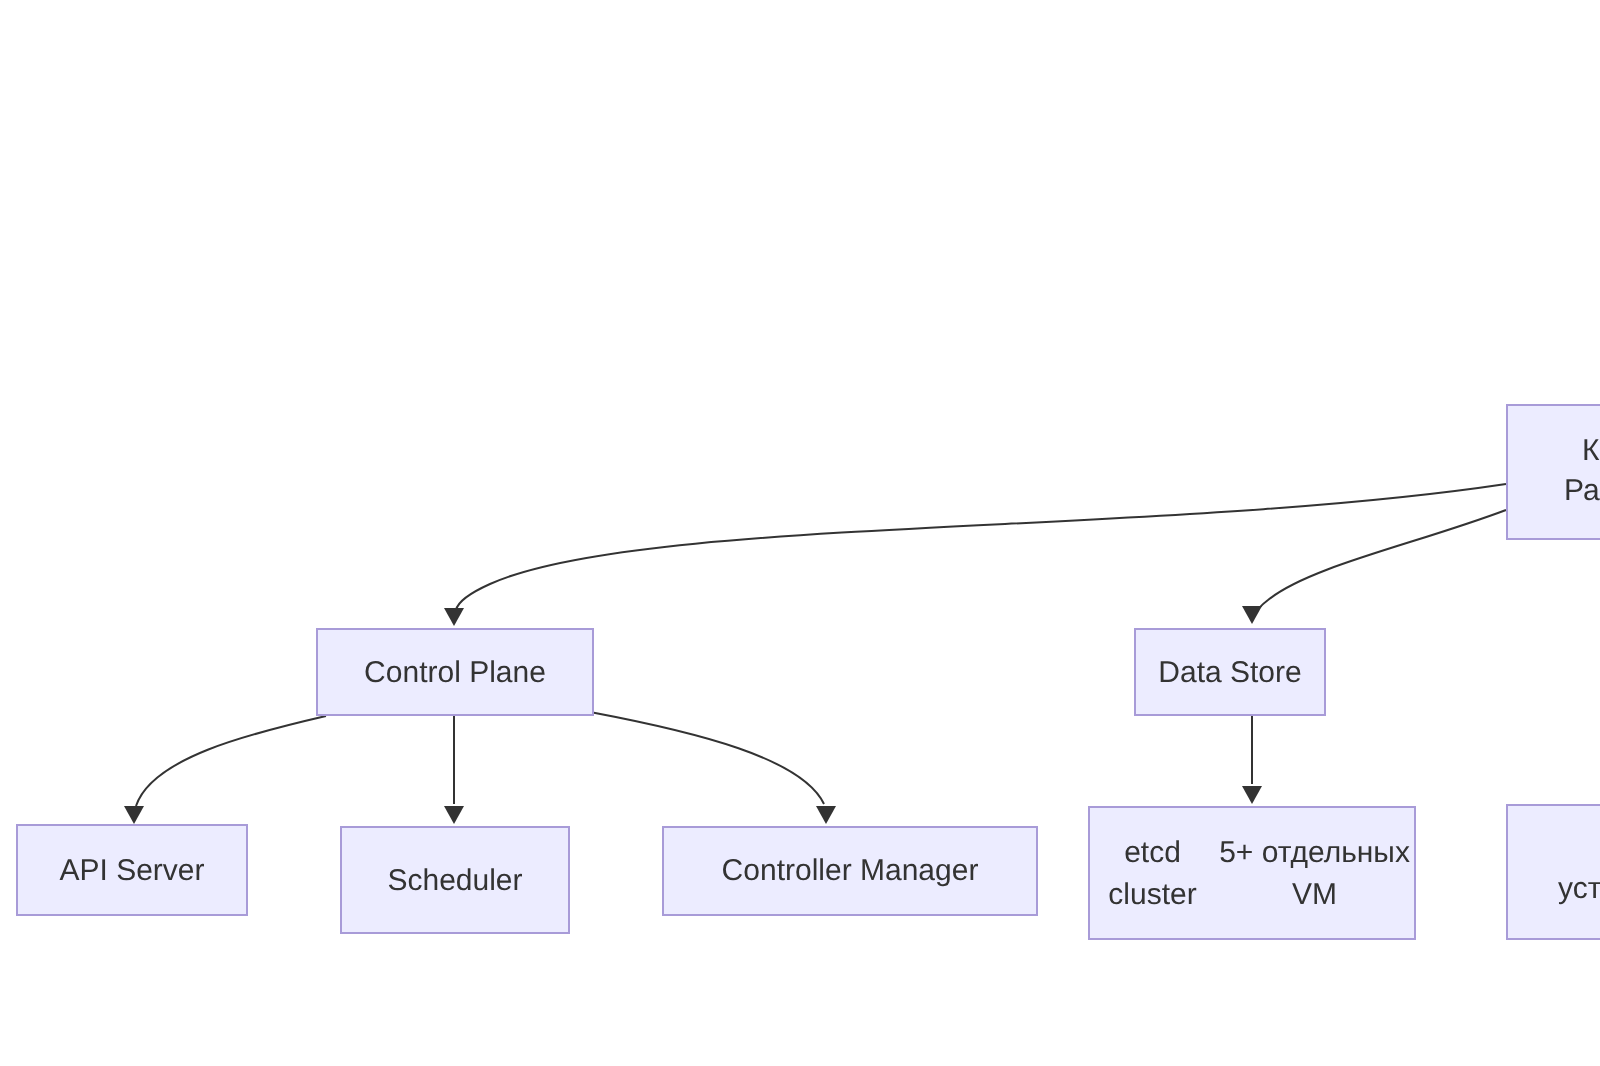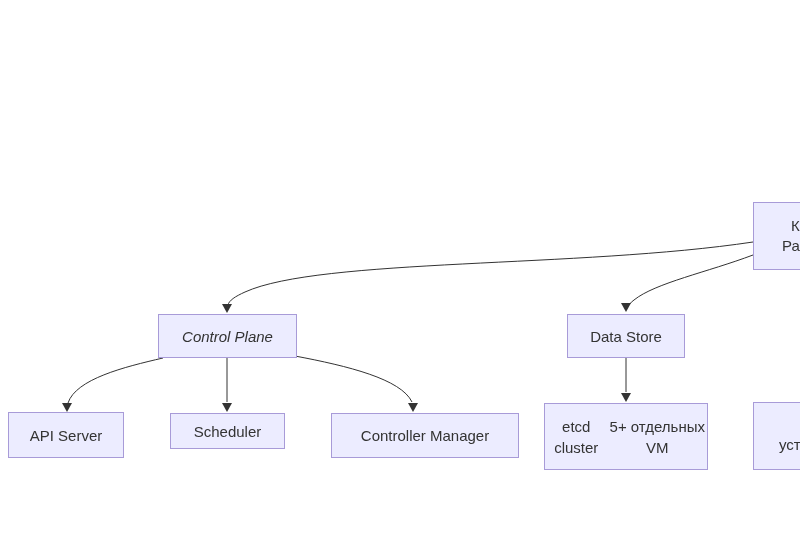--- a/index.html
+++ b/index.html
@@ -55,24 +55,24 @@
   }
   .node.partial {
     display: block;
   }
   .node.partial .frag {
     position: absolute;
     white-space: nowrap;
   }
   
   .n-cluster            { left: 753px; top: 202px; width: 190px; height: 68px; }
-  .n-control-plane      { left: 158px; top: 314px; width: 139px; height: 44px; font-style: italic; }
-  .n-data-store         { left: 567px; top: 314px; width: 118px; height: 44px; justify-content: center; }
+  .n-control-plane      { left: 158px; top: 314px; width: 139px; height: 44px; }
+  .n-data-store         { left: 567px; top: 314px; width: 96px; height: 44px; justify-content: center; }
   .n-api-server         { left: 8px;   top: 412px; width: 116px; height: 46px; }
-  .n-scheduler          { left: 170px; top: 413px; width: 115px; height: 36px; }
+  .n-scheduler          { left: 170px; top: 413px; width: 115px; height: 54px; }
   .n-controller-manager { left: 331px; top: 413px; width: 188px; height: 45px; }
   .n-etcd               { left: 544px; top: 403px; width: 164px; height: 67px; }
   .n-install            { left: 753px; top: 402px; width: 190px; height: 68px; }
   .n-cluster .frag-1 { left: 37px; top: 12px; }
   .n-cluster .frag-2 { left: 28px; top: 32px; }
   .n-install .frag-1 { left: 25px; top: 31px; }
 </style>
 </head>
 <body>
 

